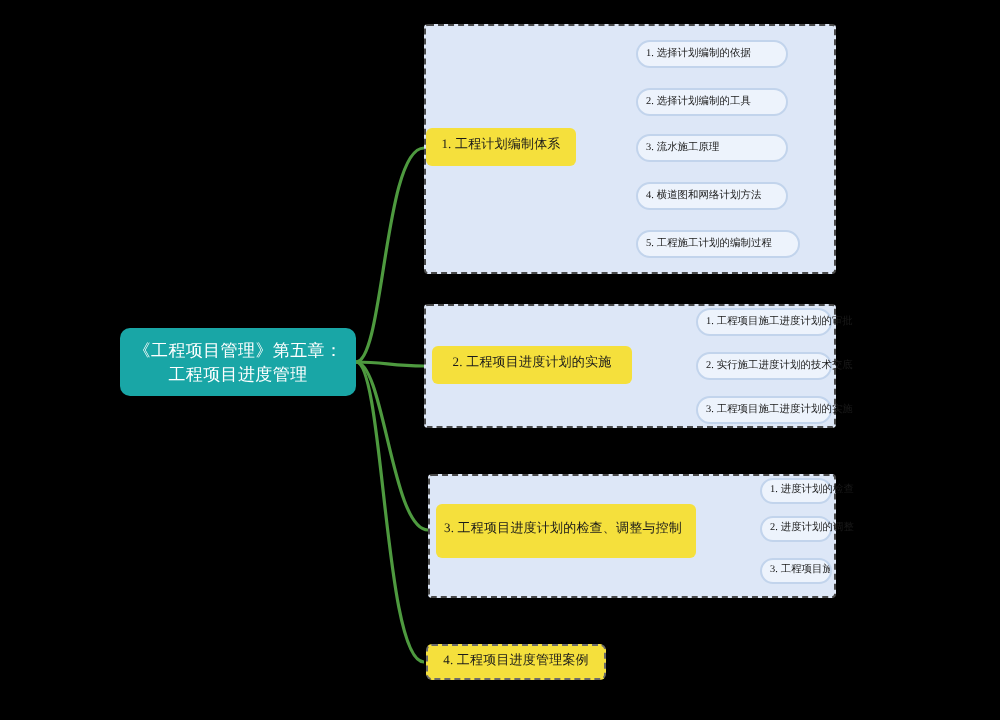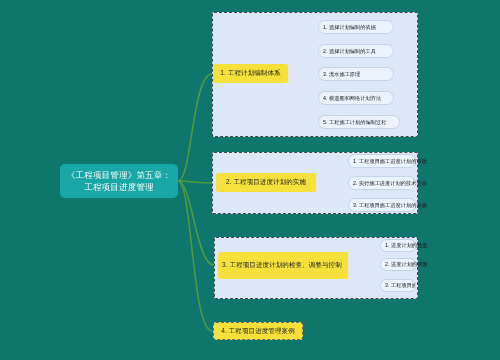--- a/index.html
+++ b/index.html
@@ -4,22 +4,22 @@
 <style>
   html, body {
     margin: 0;
     padding: 0;
     background: #ffffff;
   }
   #canvas {
     position: relative;
     width: 500px;
     height: 360px;
-    background: #0f766e;
-    font-family: Liberation Sans, sans-serif;
+    background: #000000;
+    font-family: Liberation Serif, serif;
     overflow: hidden;
   }
   #edges {
     position: absolute;
     left: 0; top: 0;
     width: 500px;
     height: 360px;
     pointer-events: none;
   }
   .node {

